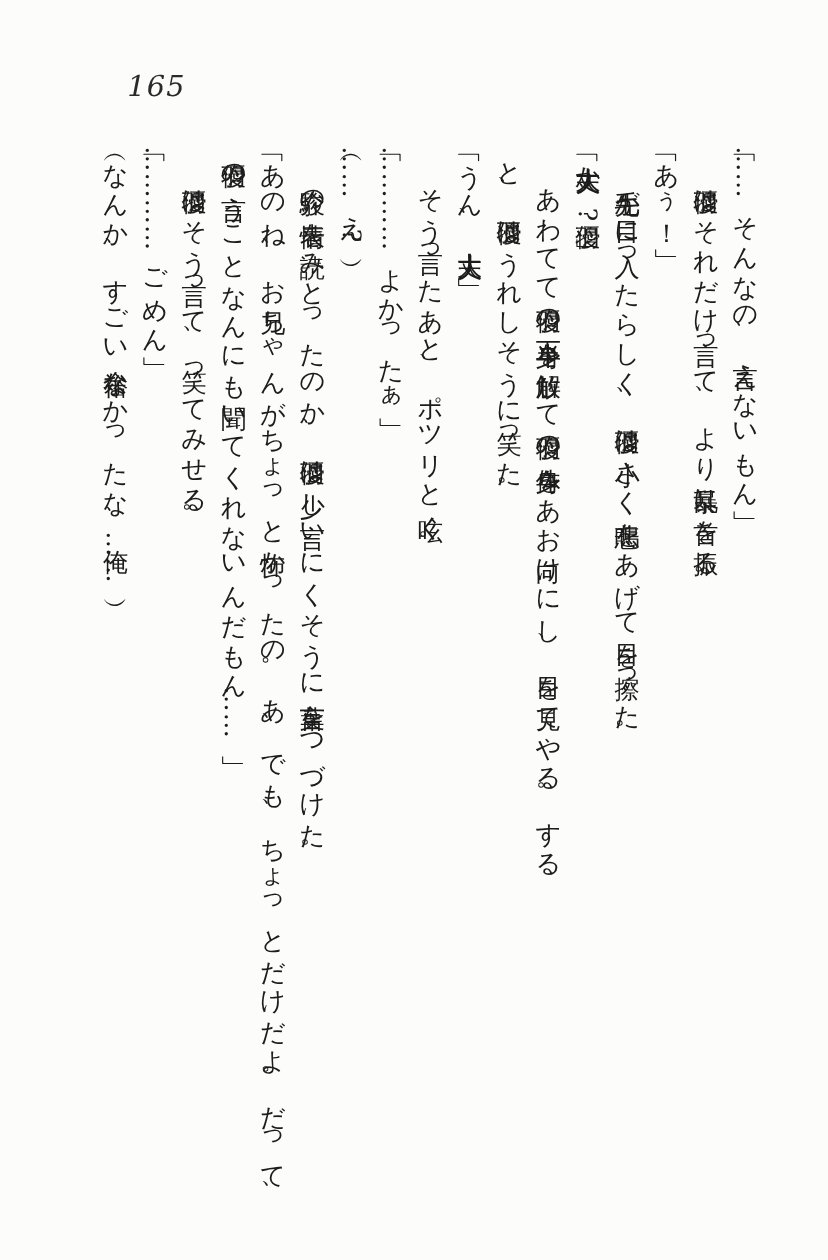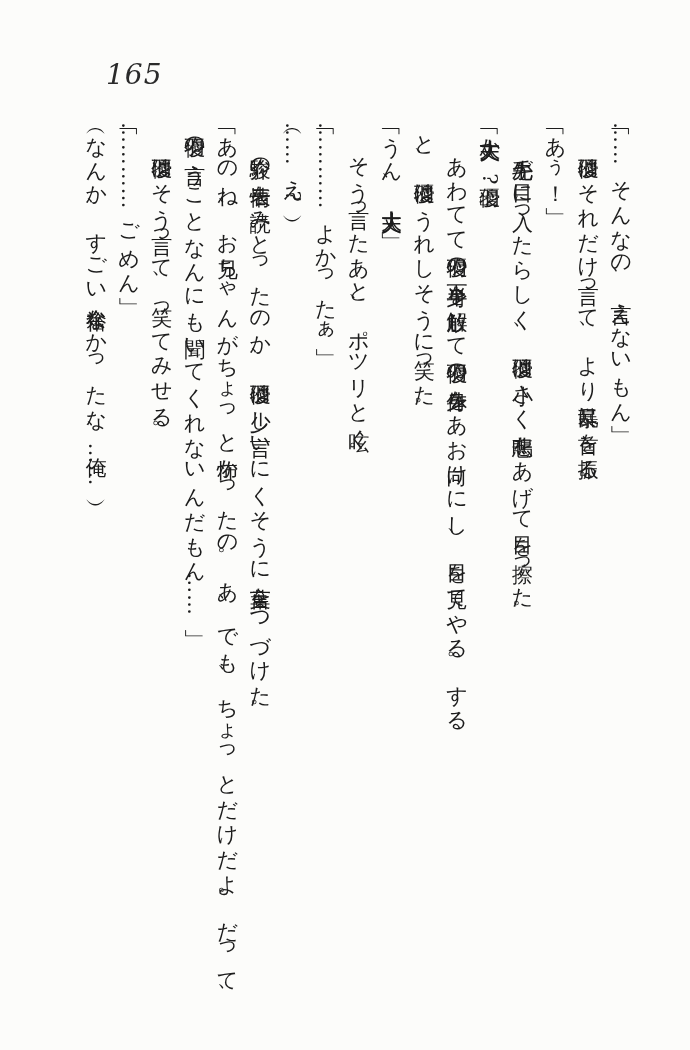--- a/index.html
+++ b/index.html
@@ -15,21 +15,21 @@
     font-family: "DejaVu Serif", "Liberation Serif", serif;
   }
   .page {
     position: absolute;
     inset: 0;
   }
   .page-number {
     position: absolute;
     top: 58px;
     left: 106px;
-    font-size: 28px;
+    font-size: 24px;
     font-style: italic;
     color: #2a2a2a;
     letter-spacing: 1px;
   }
   .text-area {
     position: absolute;
     top: 121px;
     right: 53px;
     height: 833px;
     writing-mode: vertical-rl;

